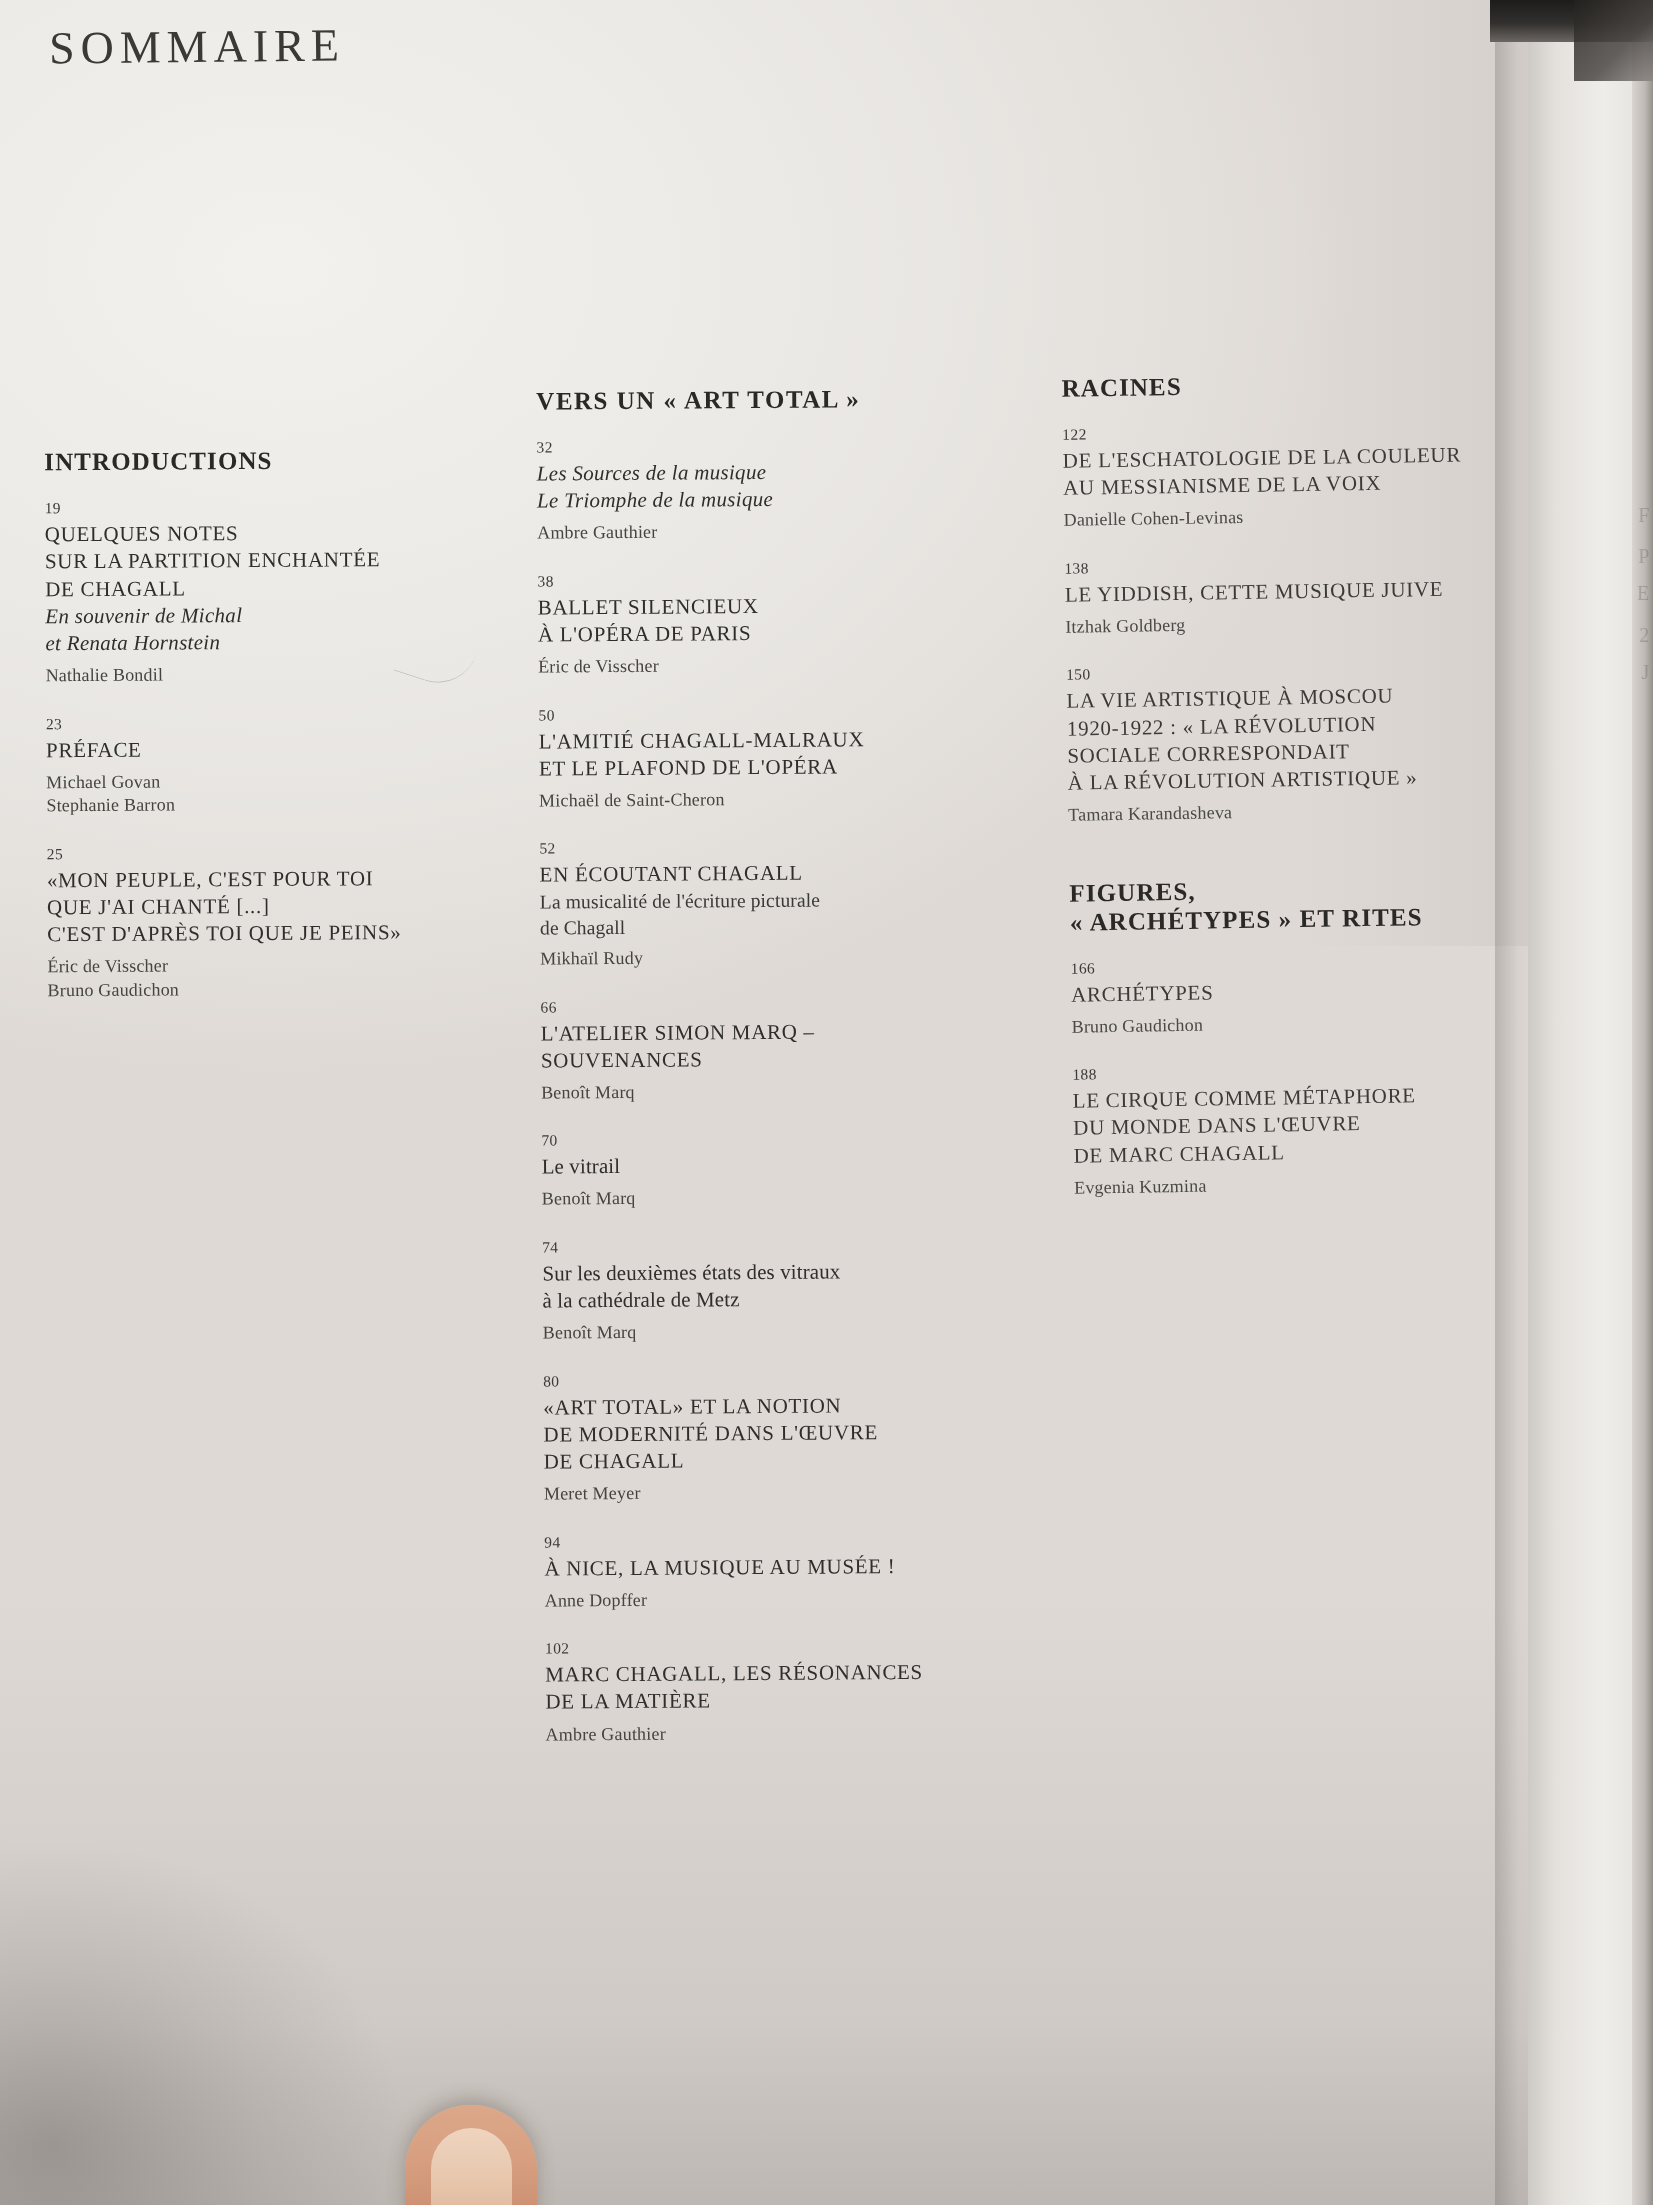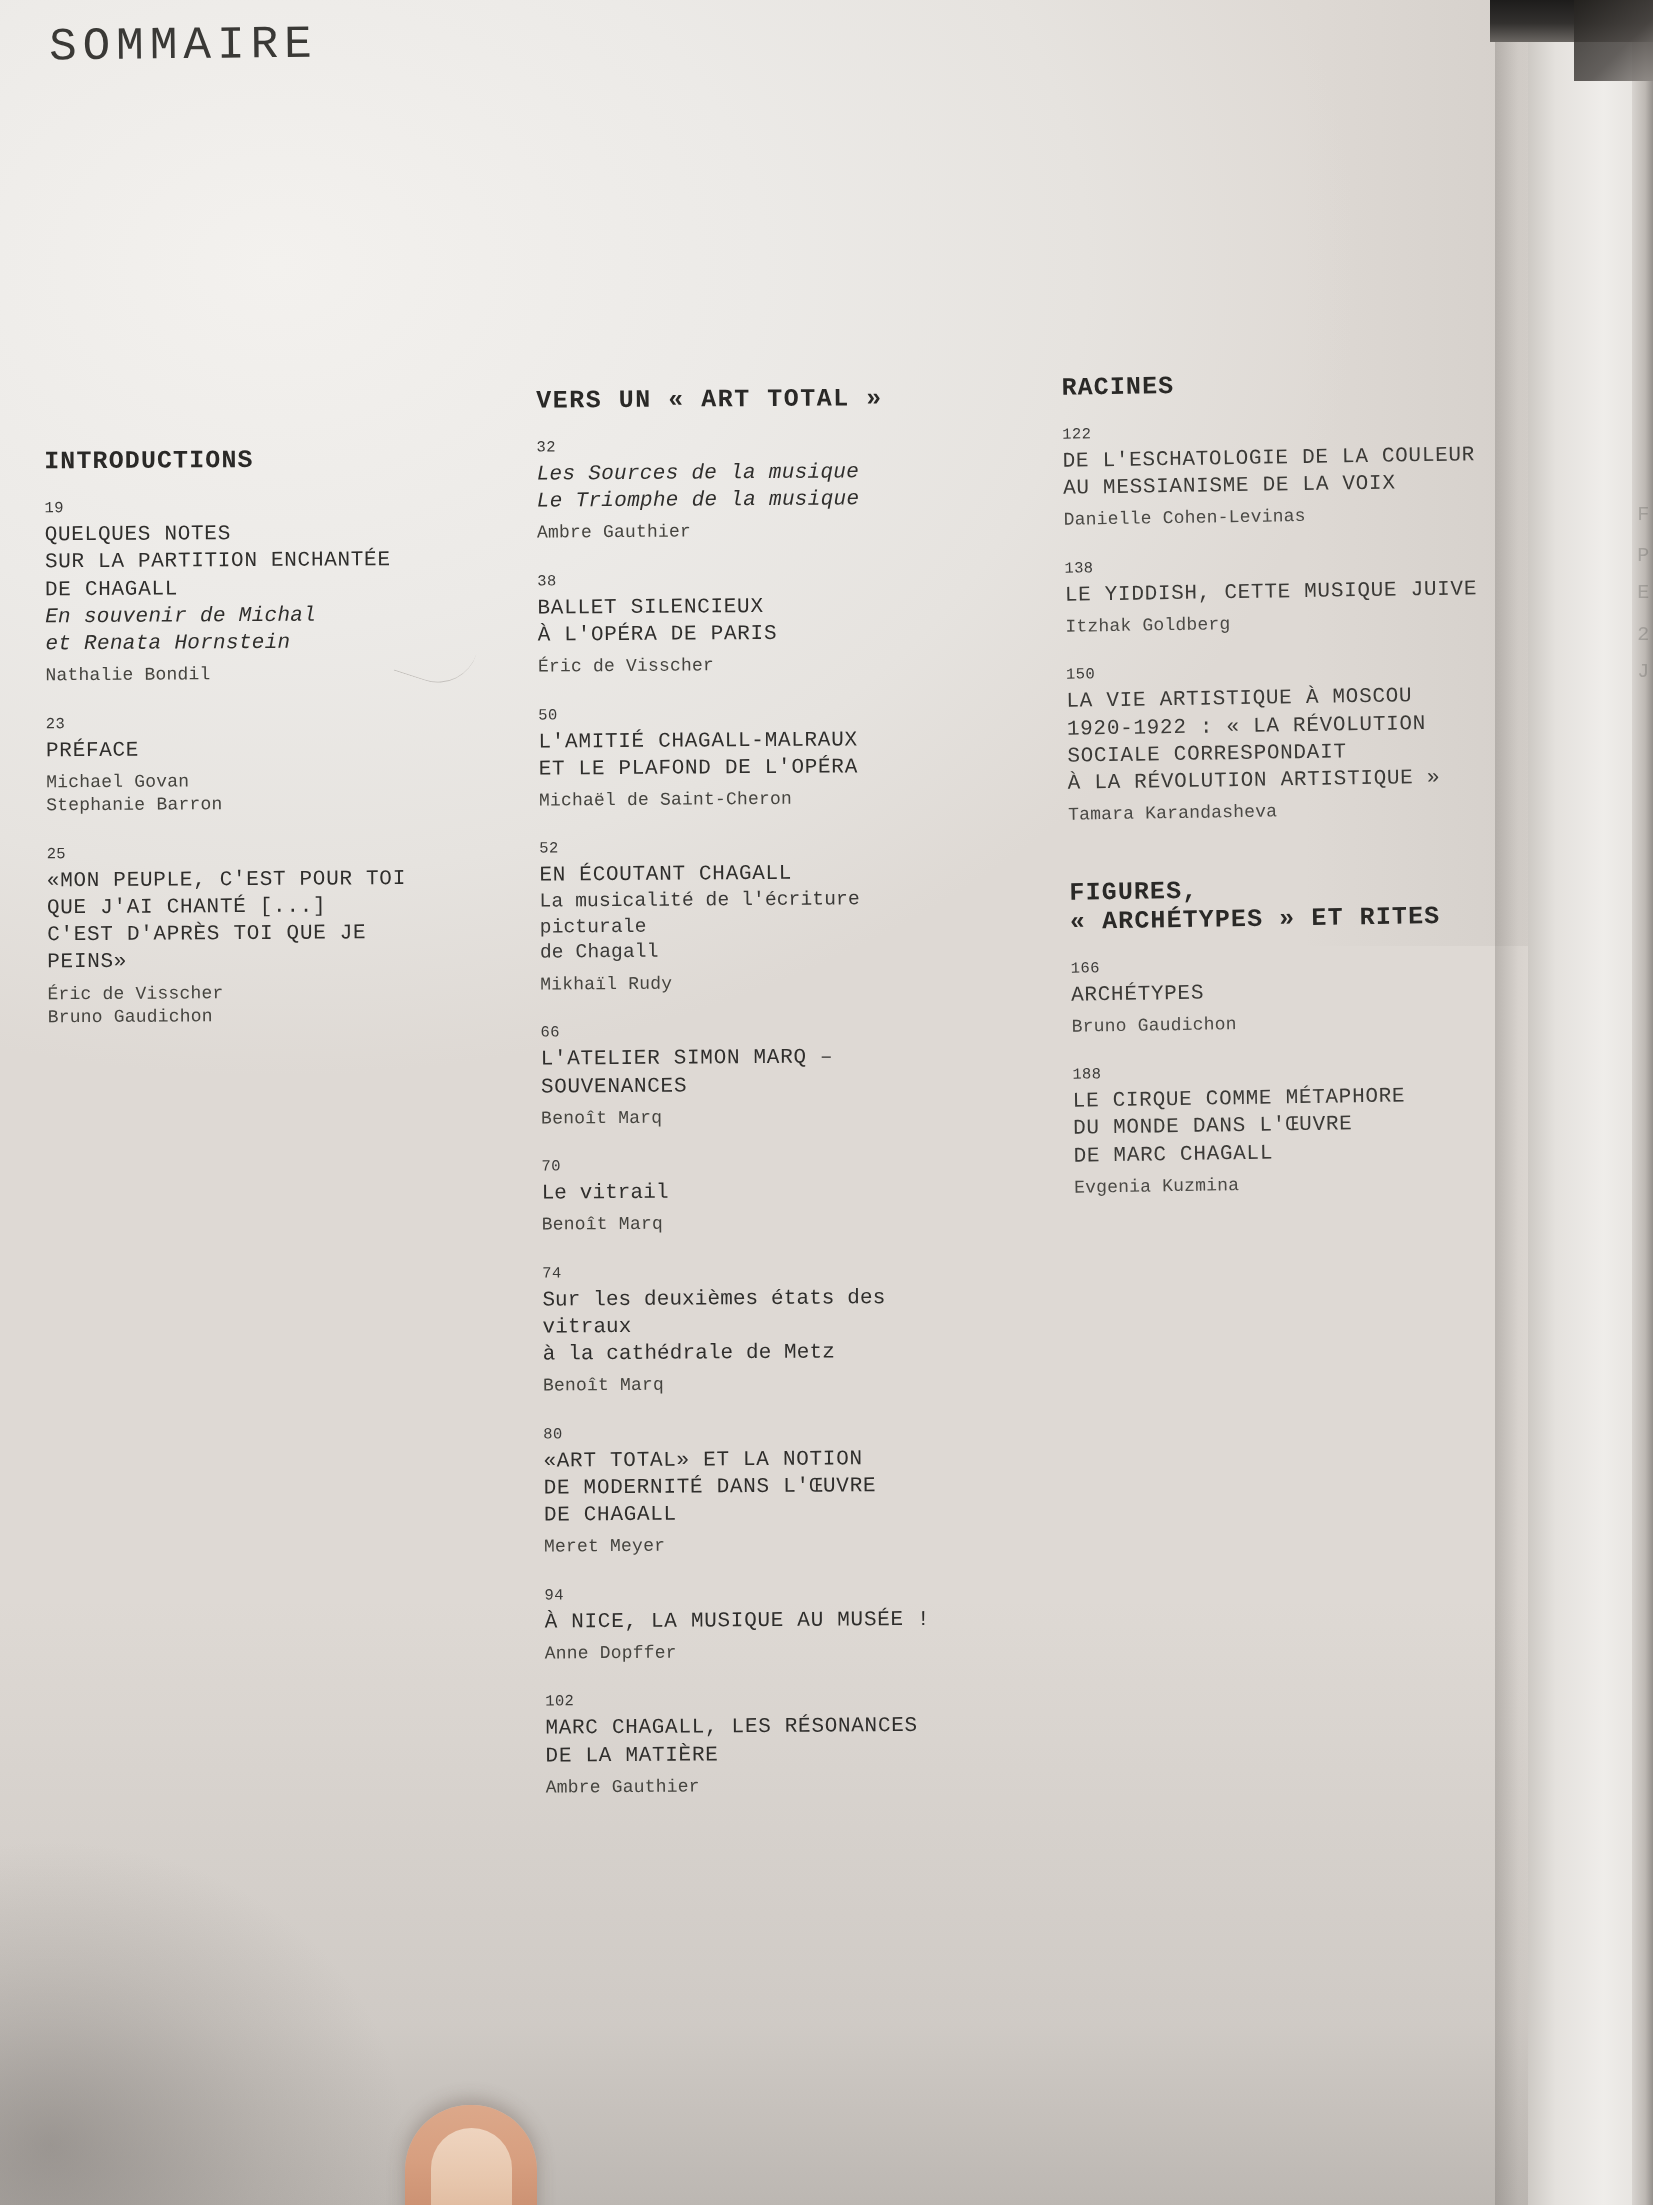--- a/index.html
+++ b/index.html
@@ -6,21 +6,21 @@
     margin: 0;
     padding: 0;
     background: #2b2b2b;
   }
   #page {
     position: relative;
     width: 1654px;
     height: 2205px;
     overflow: hidden;
     background: #84cc16;
-    font-family: Liberation Mono, monospace;
+    font-family: Liberation Serif, serif;
     color: #2c2c2c;
   }
 
   
   .paper {
     position: absolute;
     left: 0; top: 0;
     width: 1534px; height: 2205px;
     background:
       radial-gradient(ellipse 1081px 811px at 18% 12%, #f3f1ee 0%, #eceae7 45%, #e6e3df 75%, #ded9d4 100%);

